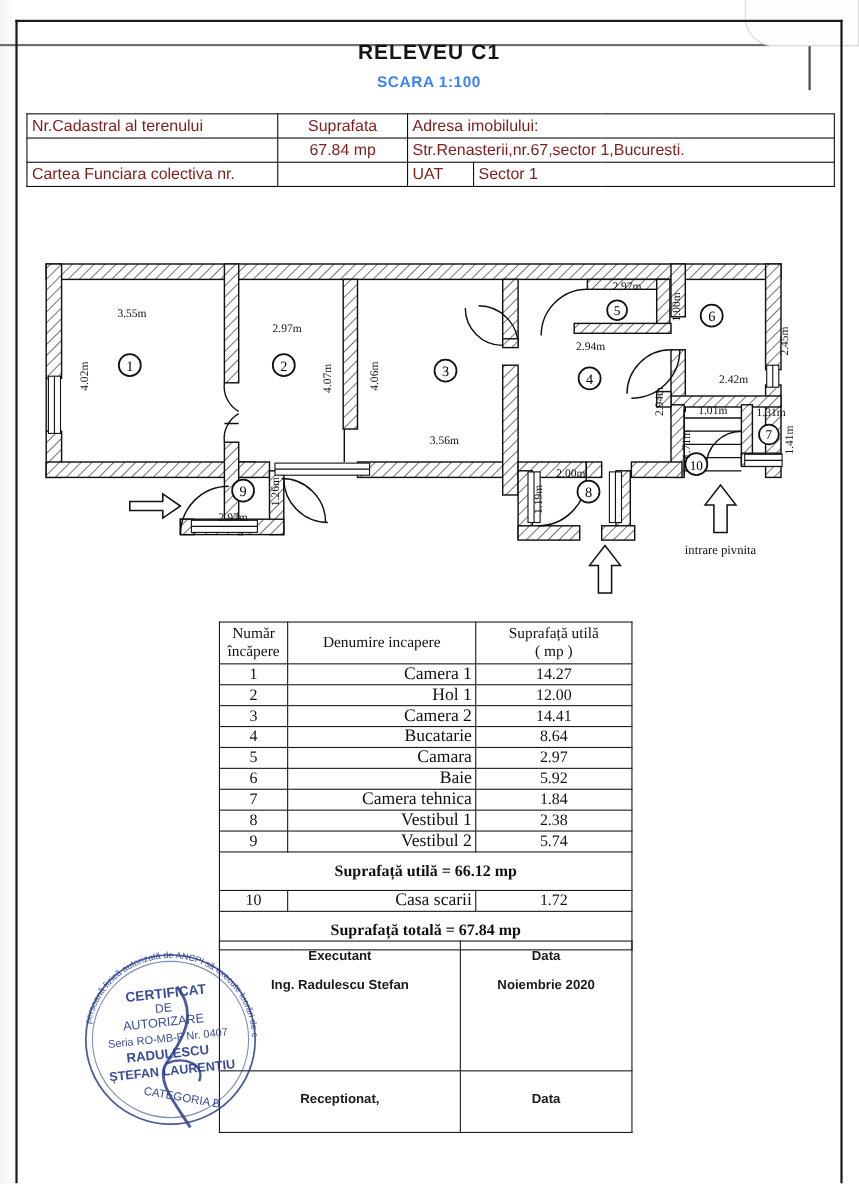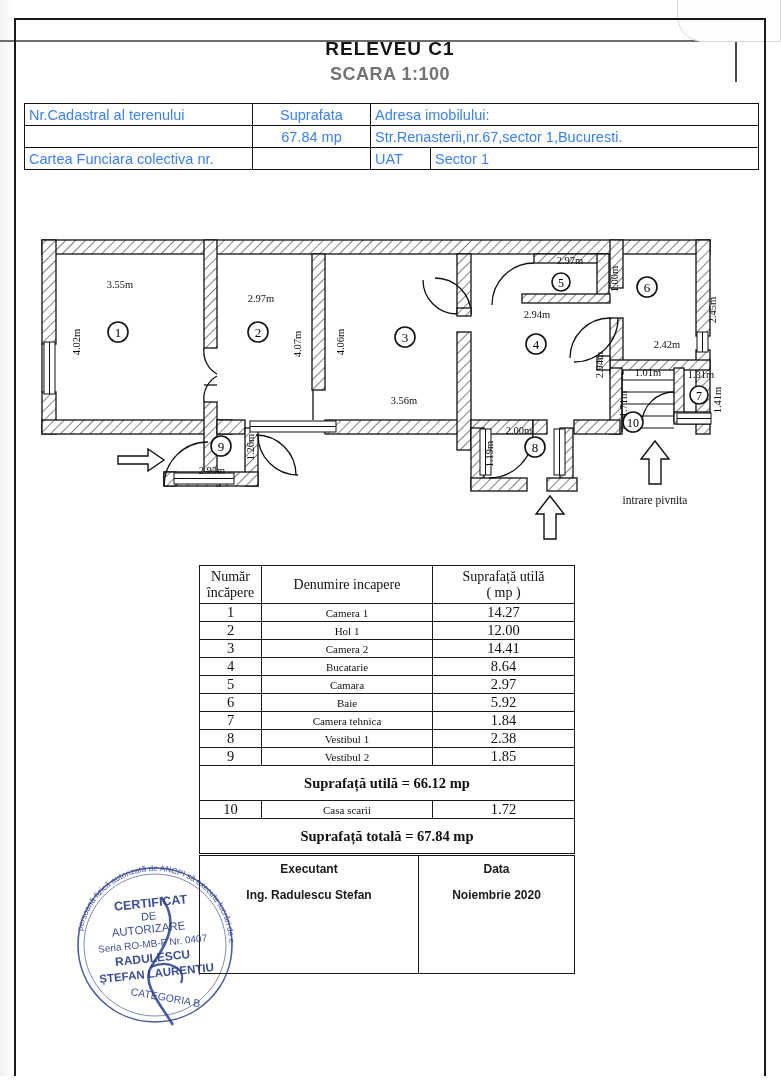--- a/index.html
+++ b/index.html
@@ -45,36 +45,36 @@
     border-bottom: none;
   }
 
   
   #title-block { position: absolute; left: 14px; top: 36px; width: 752px; text-align: center; }
   .doc-title {
     font-size: 19px; font-weight: bold; color: #141414; letter-spacing: 1px;
     line-height: 26px;
   }
   .doc-subtitle {
-    font-size: 18px; font-weight: bold; color: #737373; letter-spacing: 0.5px;
+    font-size: 14px; font-weight: bold; color: #3b82f6; letter-spacing: 0.5px;
     line-height: 24px;
   }
 
   
   #header-table {
     position: absolute; left: 24px; top: 103px;
     width: 734px;
     border-collapse: collapse;
     table-layout: fixed;
   }
   #header-table td {
     border: 1.4px solid #111;
     height: 22px;
     font-size: 14.5px;
-    color: #3b82f6;
+    color: #7f1d1d;
     padding: 0 4px;
     white-space: nowrap;
     overflow: hidden;
   }
   .ht-label { text-align: left; }
   .ht-center { text-align: center; }
   .ht-blank { }
 
   
   #plan-wrap {
@@ -96,21 +96,21 @@
     color: #111;
     padding: 0 3px;
   }
   #schedule-table th {
     font-weight: normal;
     font-size: 14px;
     line-height: 16px;
     height: 38px;
   }
   .sc-num  { width: 62px; text-align: center; font-size: 14.5px; height: 17px; }
-  .sc-name { width: 171px; text-align: center; font-size: 11px; padding-left: 9px; }
+  .sc-name { width: 171px; text-align: right; font-size: 16px; padding-left: 9px; }
   .sc-area { width: 142px; text-align: center; font-size: 14.5px; }
   .sc-total {
     text-align: center; font-size: 14.5px; font-weight: bold; height: 35px;
   }
 
   
   #sign-table {
     position: absolute; left: 199px; top: 855px;
     width: 375px;
     border-collapse: collapse;
@@ -429,21 +429,21 @@
         <td class="sc-area">1.84</td>
       </tr>
       <tr>
         <td class="sc-num">8</td>
         <td class="sc-name">Vestibul 1</td>
         <td class="sc-area">2.38</td>
       </tr>
       <tr>
         <td class="sc-num">9</td>
         <td class="sc-name">Vestibul 2</td>
-        <td class="sc-area">1.85</td>
+        <td class="sc-area">5.74</td>
       </tr>
       <tr>
         <td class="sc-total" colspan="3">Suprafață utilă = 66.12 mp</td>
       </tr>
       <tr>
         <td class="sc-num">10</td>
         <td class="sc-name">Casa scarii</td>
         <td class="sc-area">1.72</td>
       </tr>
       <tr>
@@ -455,20 +455,28 @@
   <table id="sign-table">
     <tbody>
       <tr>
         <td class="sg-left sg-tall">
           <div>Executant</div>
           <div style="margin-top:12px">Ing. Radulescu Stefan</div>
         </td>
         <td class="sg-right sg-tall">
           <div>Data</div>
           <div style="margin-top:12px">Noiembrie 2020</div>
+        </td>
+      </tr>
+      <tr>
+        <td class="sg-left sg-short">
+          <div style="margin-top:12px">Receptionat,</div>
+        </td>
+        <td class="sg-right sg-short">
+          <div style="margin-top:12px">Data</div>
         </td>
       </tr>
     </tbody>
   </table>
 
   <div id="stamp">
     <svg width="180" height="180" viewBox="0 0 180 180" xmlns="http://www.w3.org/2000/svg">
       <defs>
         <path id="stamp-arc" d="M 16 90 A 74 74 0 1 1 164 90"></path>
         <path id="stamp-arc2" d="M 22 90 A 68 68 0 1 0 158 90"></path>

